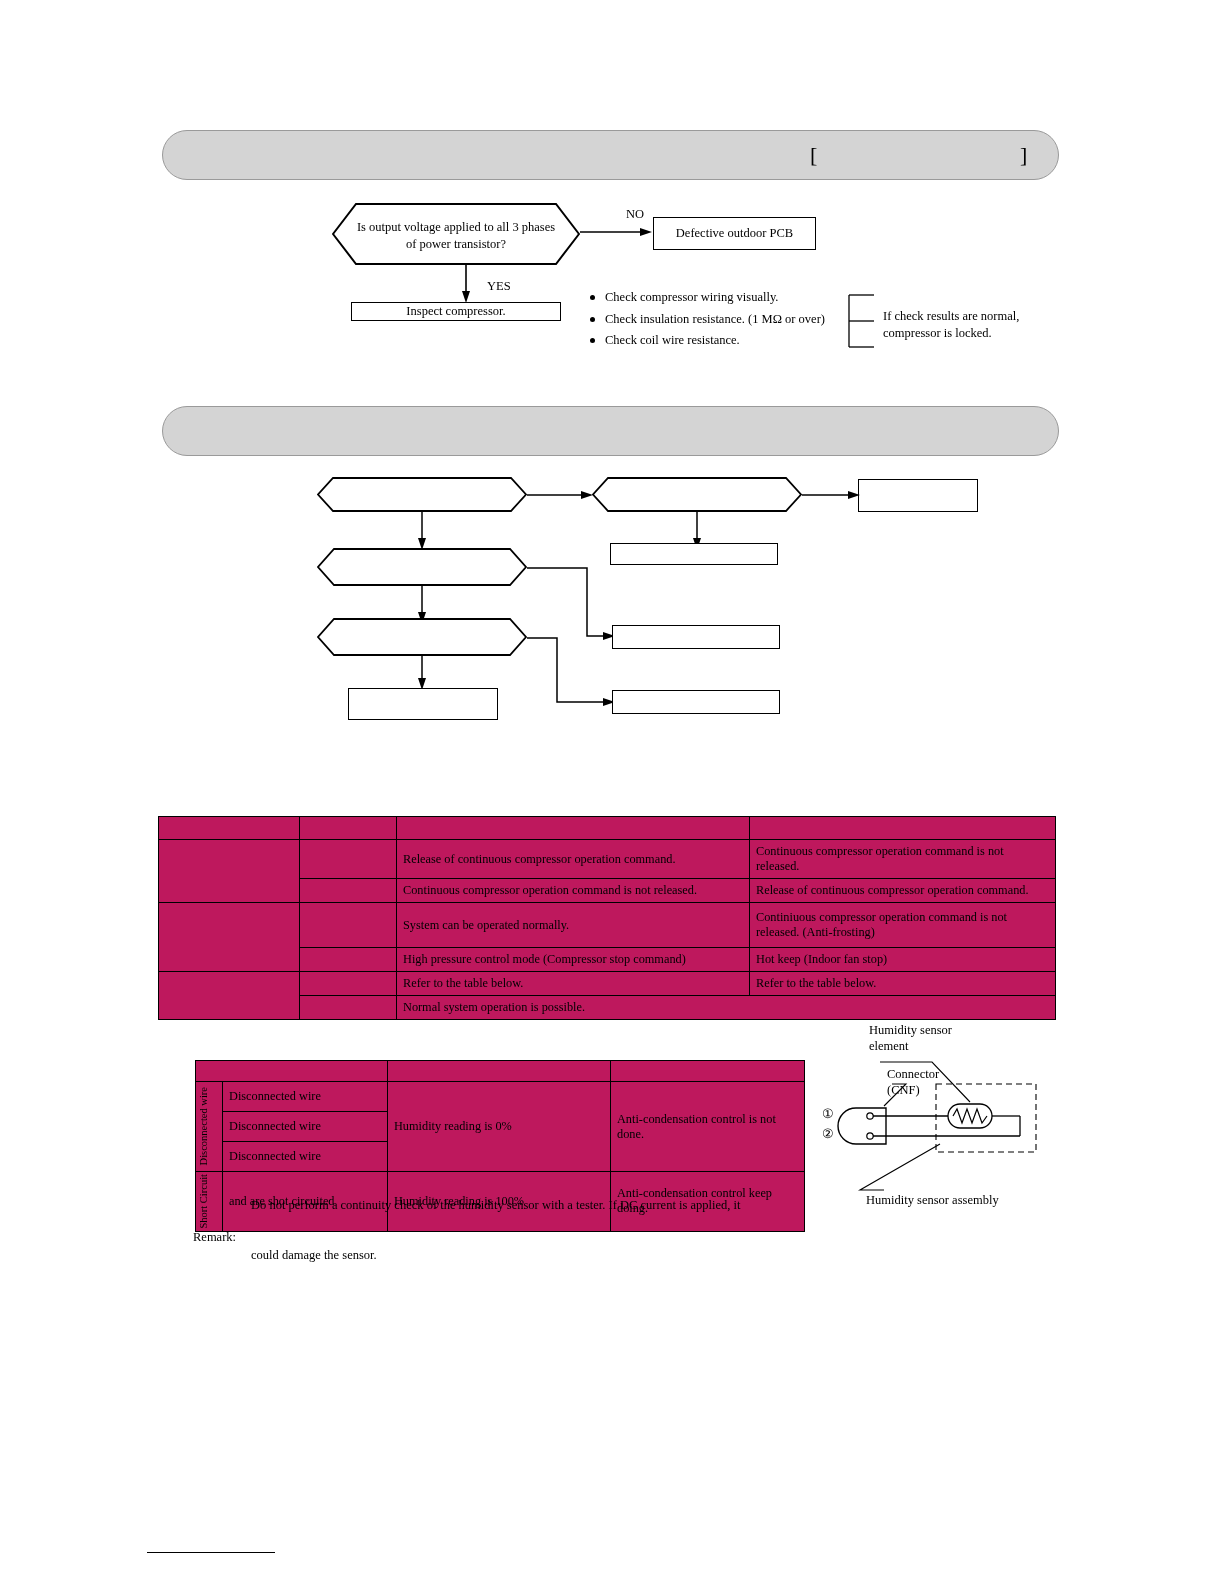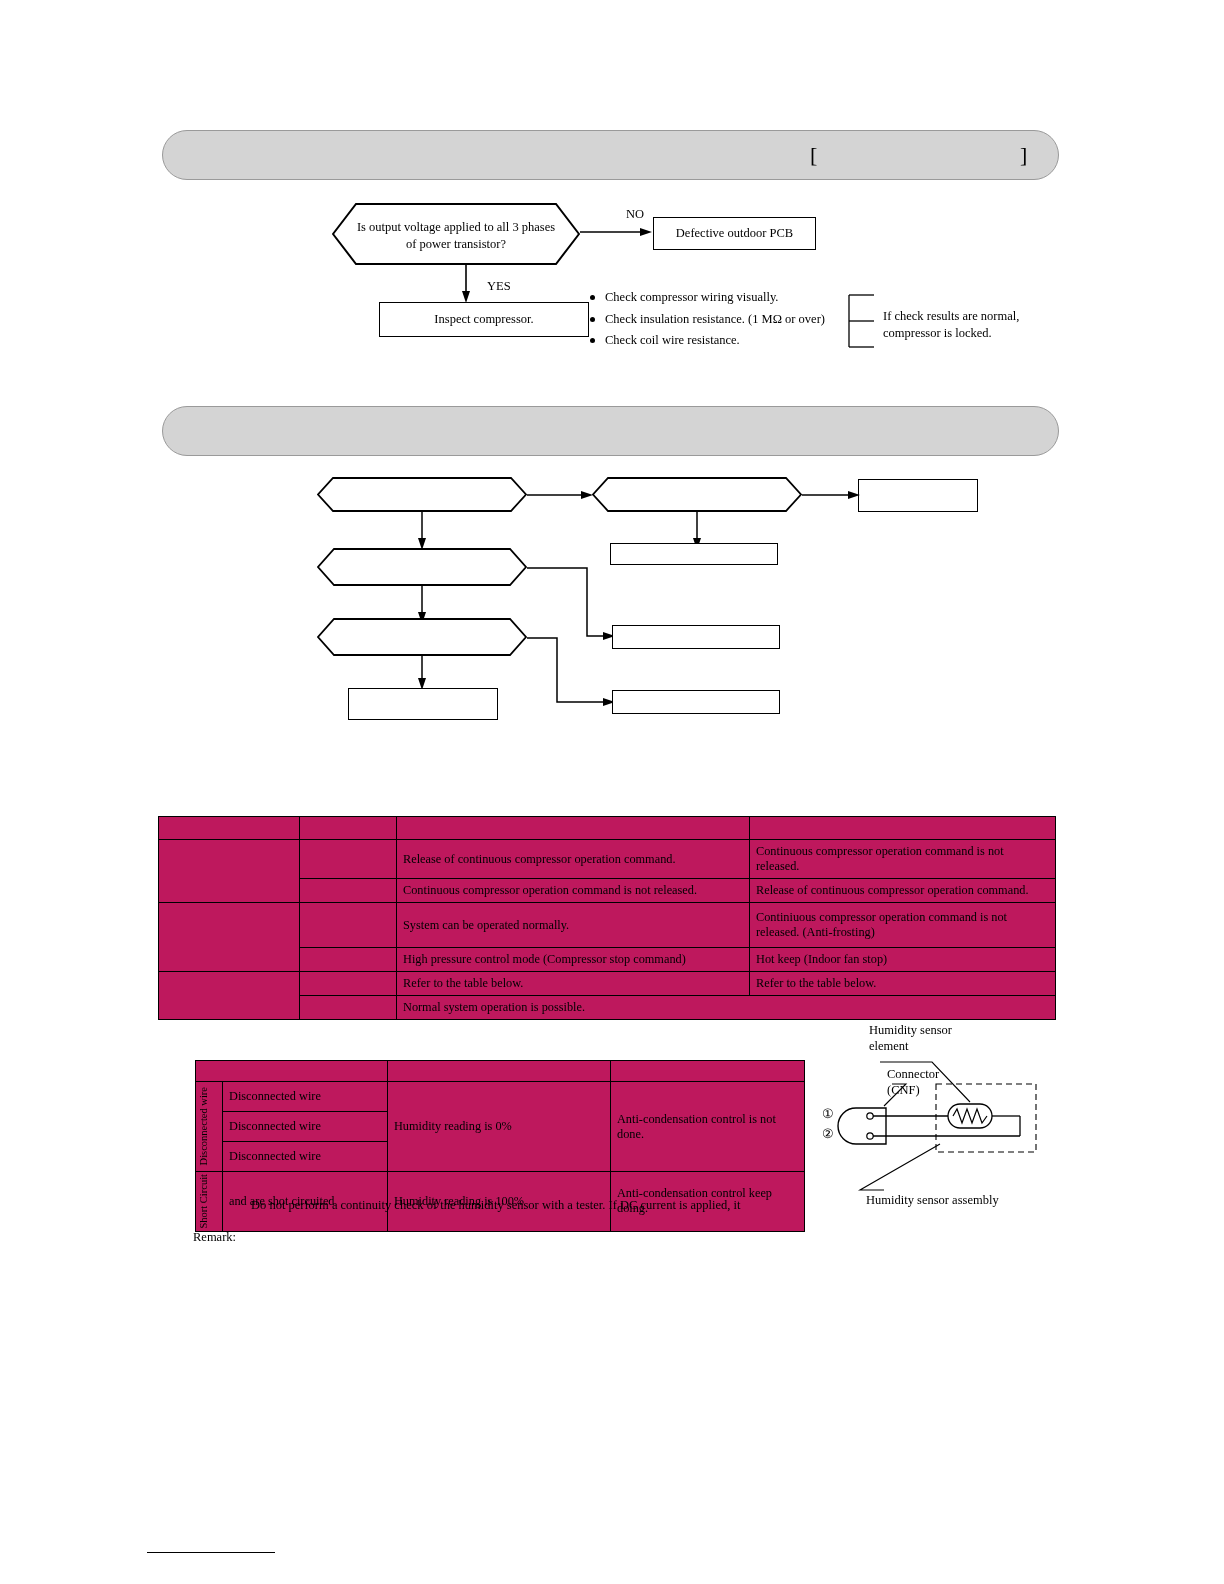--- a/index.html
+++ b/index.html
@@ -102,21 +102,21 @@
 <div class="rectbox" style="left:653px;top:217px;width:163px;height:33px;">
   <span style="font-size:12.5px;">Defective outdoor        PCB</span>
 </div>
 
 <svg class="abs" style="left:460px;top:265px;" width="12" height="38">
   <line x1="6" y1="0" x2="6" y2="28" stroke="#000" stroke-width="1.6"></line>
   <polygon points="6,38 2,26 10,26" fill="#000"></polygon>
 </svg>
 <span class="lbl" style="left:487px;top:279px;">YES</span>
 
-<div class="rectbox" style="left:379px;top:302px;width:210px;height:35px;align-items:center;">
+<div class="rectbox" style="left:351px;top:302px;width:210px;height:19px;align-items:center;">
   <span style="font-size:12.5px;">Inspect compressor.</span>
 </div>
 
 <div class="bullets" style="left:588px;top:287px;width:270px;">
   <div>Check compressor wiring visually.</div>
   <div>Check insulation resistance. (1 MΩ or over)</div>
   <div>Check coil wire resistance.</div>
 </div>
 
 <svg class="abs" style="left:848px;top:294px;" width="28" height="54">
@@ -292,20 +292,21 @@
       </td>
       <td style="height:44px;">and       are shot circuited</td>
       <td>Humidity reading is 100%</td>
       <td>Anti-condensation control keep doing.</td>
     </tr>
   </tbody>
 </table>
 
 <div class="remark" style="left:193px;top:1196px;width:640px;">
   <span style="display:inline-block;width:58px;vertical-align:top;margin-top:32px;">Remark:</span><span>Do not perform a continuity check of the humidity sensor with a tester. If DC current is applied, it</span>
+  <div style="margin-left:58px;">could damage the sensor.</div>
 </div>
 
 <div class="sensor-lbl" style="left:869px;top:1022px;">
   <div>Humidity sensor</div>
   <div>element</div>
 </div>
 <div class="sensor-lbl" style="left:887px;top:1066px;">
   <div>Connector</div>
   <div>(CNF)</div>
 </div>

